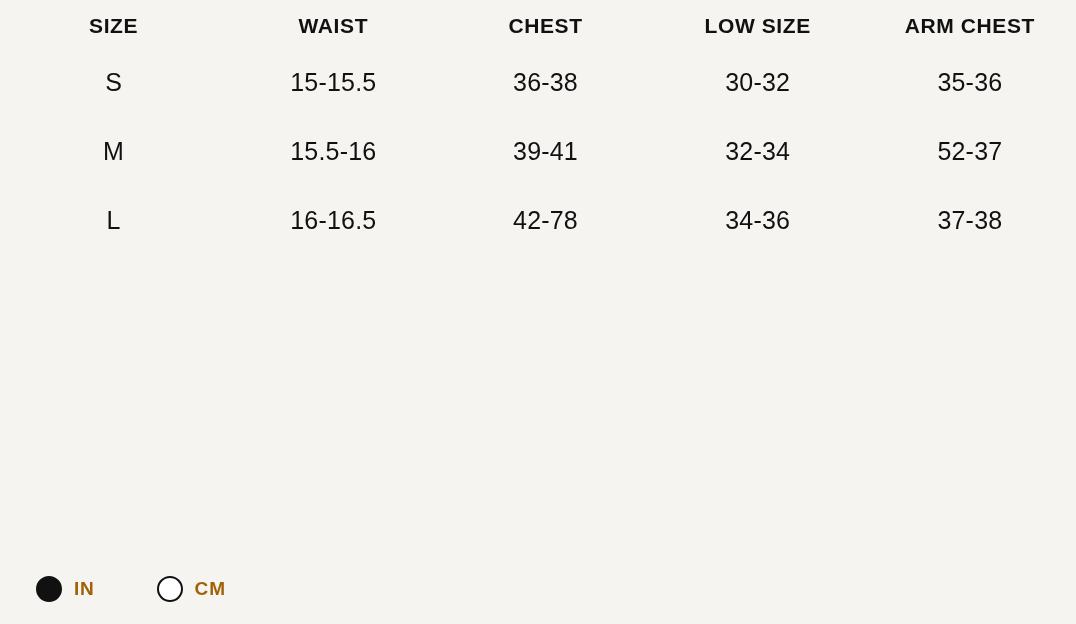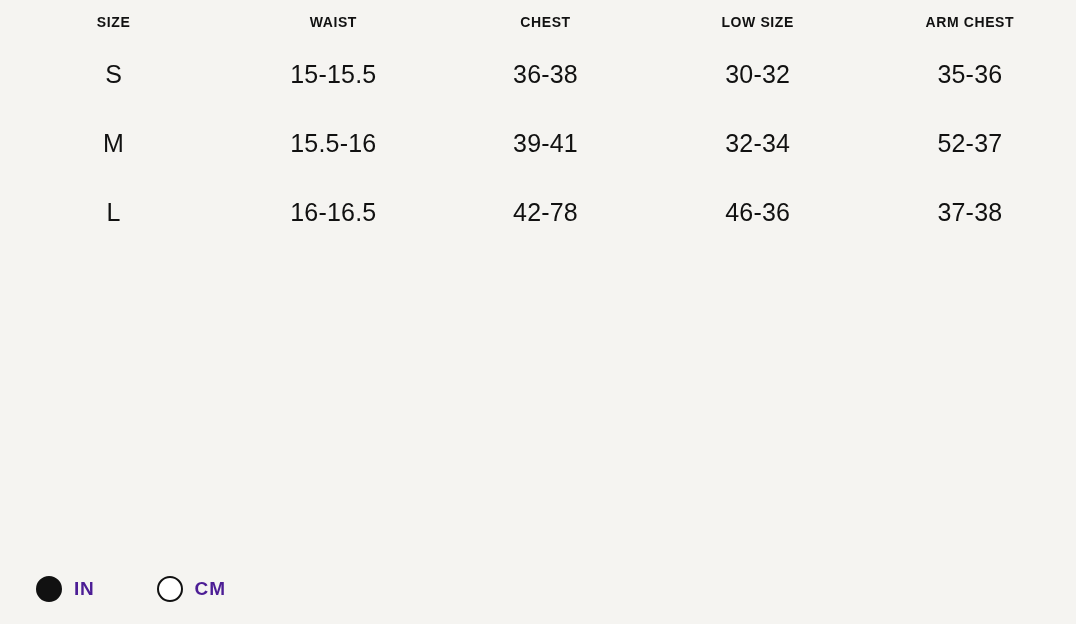--- a/index.html
+++ b/index.html
@@ -23,21 +23,21 @@
     flex-direction: column;
     position: relative;
   }
   table.size-table {
     width: 100%;
     border-collapse: collapse;
     table-layout: fixed;
     margin-top: 8px;
   }
   table.size-table th {
-    font-size: 14px;
+    font-size: 21px;
     font-weight: bold;
     letter-spacing: 0.6px;
     text-align: center;
     padding: 6px 4px 10px 4px;
     line-height: 1.16;
     color: #111111;
     vertical-align: top;
   }
   table.size-table td {
     font-size: 25px;
@@ -79,21 +79,21 @@
     margin-right: 12px;
     flex: none;
   }
   .radio.selected {
     background: #111111;
   }
   .unit-label {
     font-size: 19px;
     font-weight: bold;
     letter-spacing: 0.8px;
-    color: #4c1d95;
+    color: #a16207;
   }
 </style>
 </head>
 <body>
 
 <div class="size-chart">
 
   <table class="size-table">
     <colgroup>
       <col class="c-size">
@@ -123,21 +123,21 @@
         <td>M</td>
         <td>15.5-16</td>
         <td>39-41</td>
         <td>32-34</td>
         <td>52-37</td>
       </tr>
       <tr>
         <td>L</td>
         <td>16-16.5</td>
         <td>42-78</td>
-        <td>46-36</td>
+        <td>34-36</td>
         <td>37-38</td>
       </tr>
     </tbody>
   </table>
 
   <div class="unit-toggle">
     <div class="unit-option">
       <span class="radio selected"></span>
       <span class="unit-label">IN</span>
     </div>

